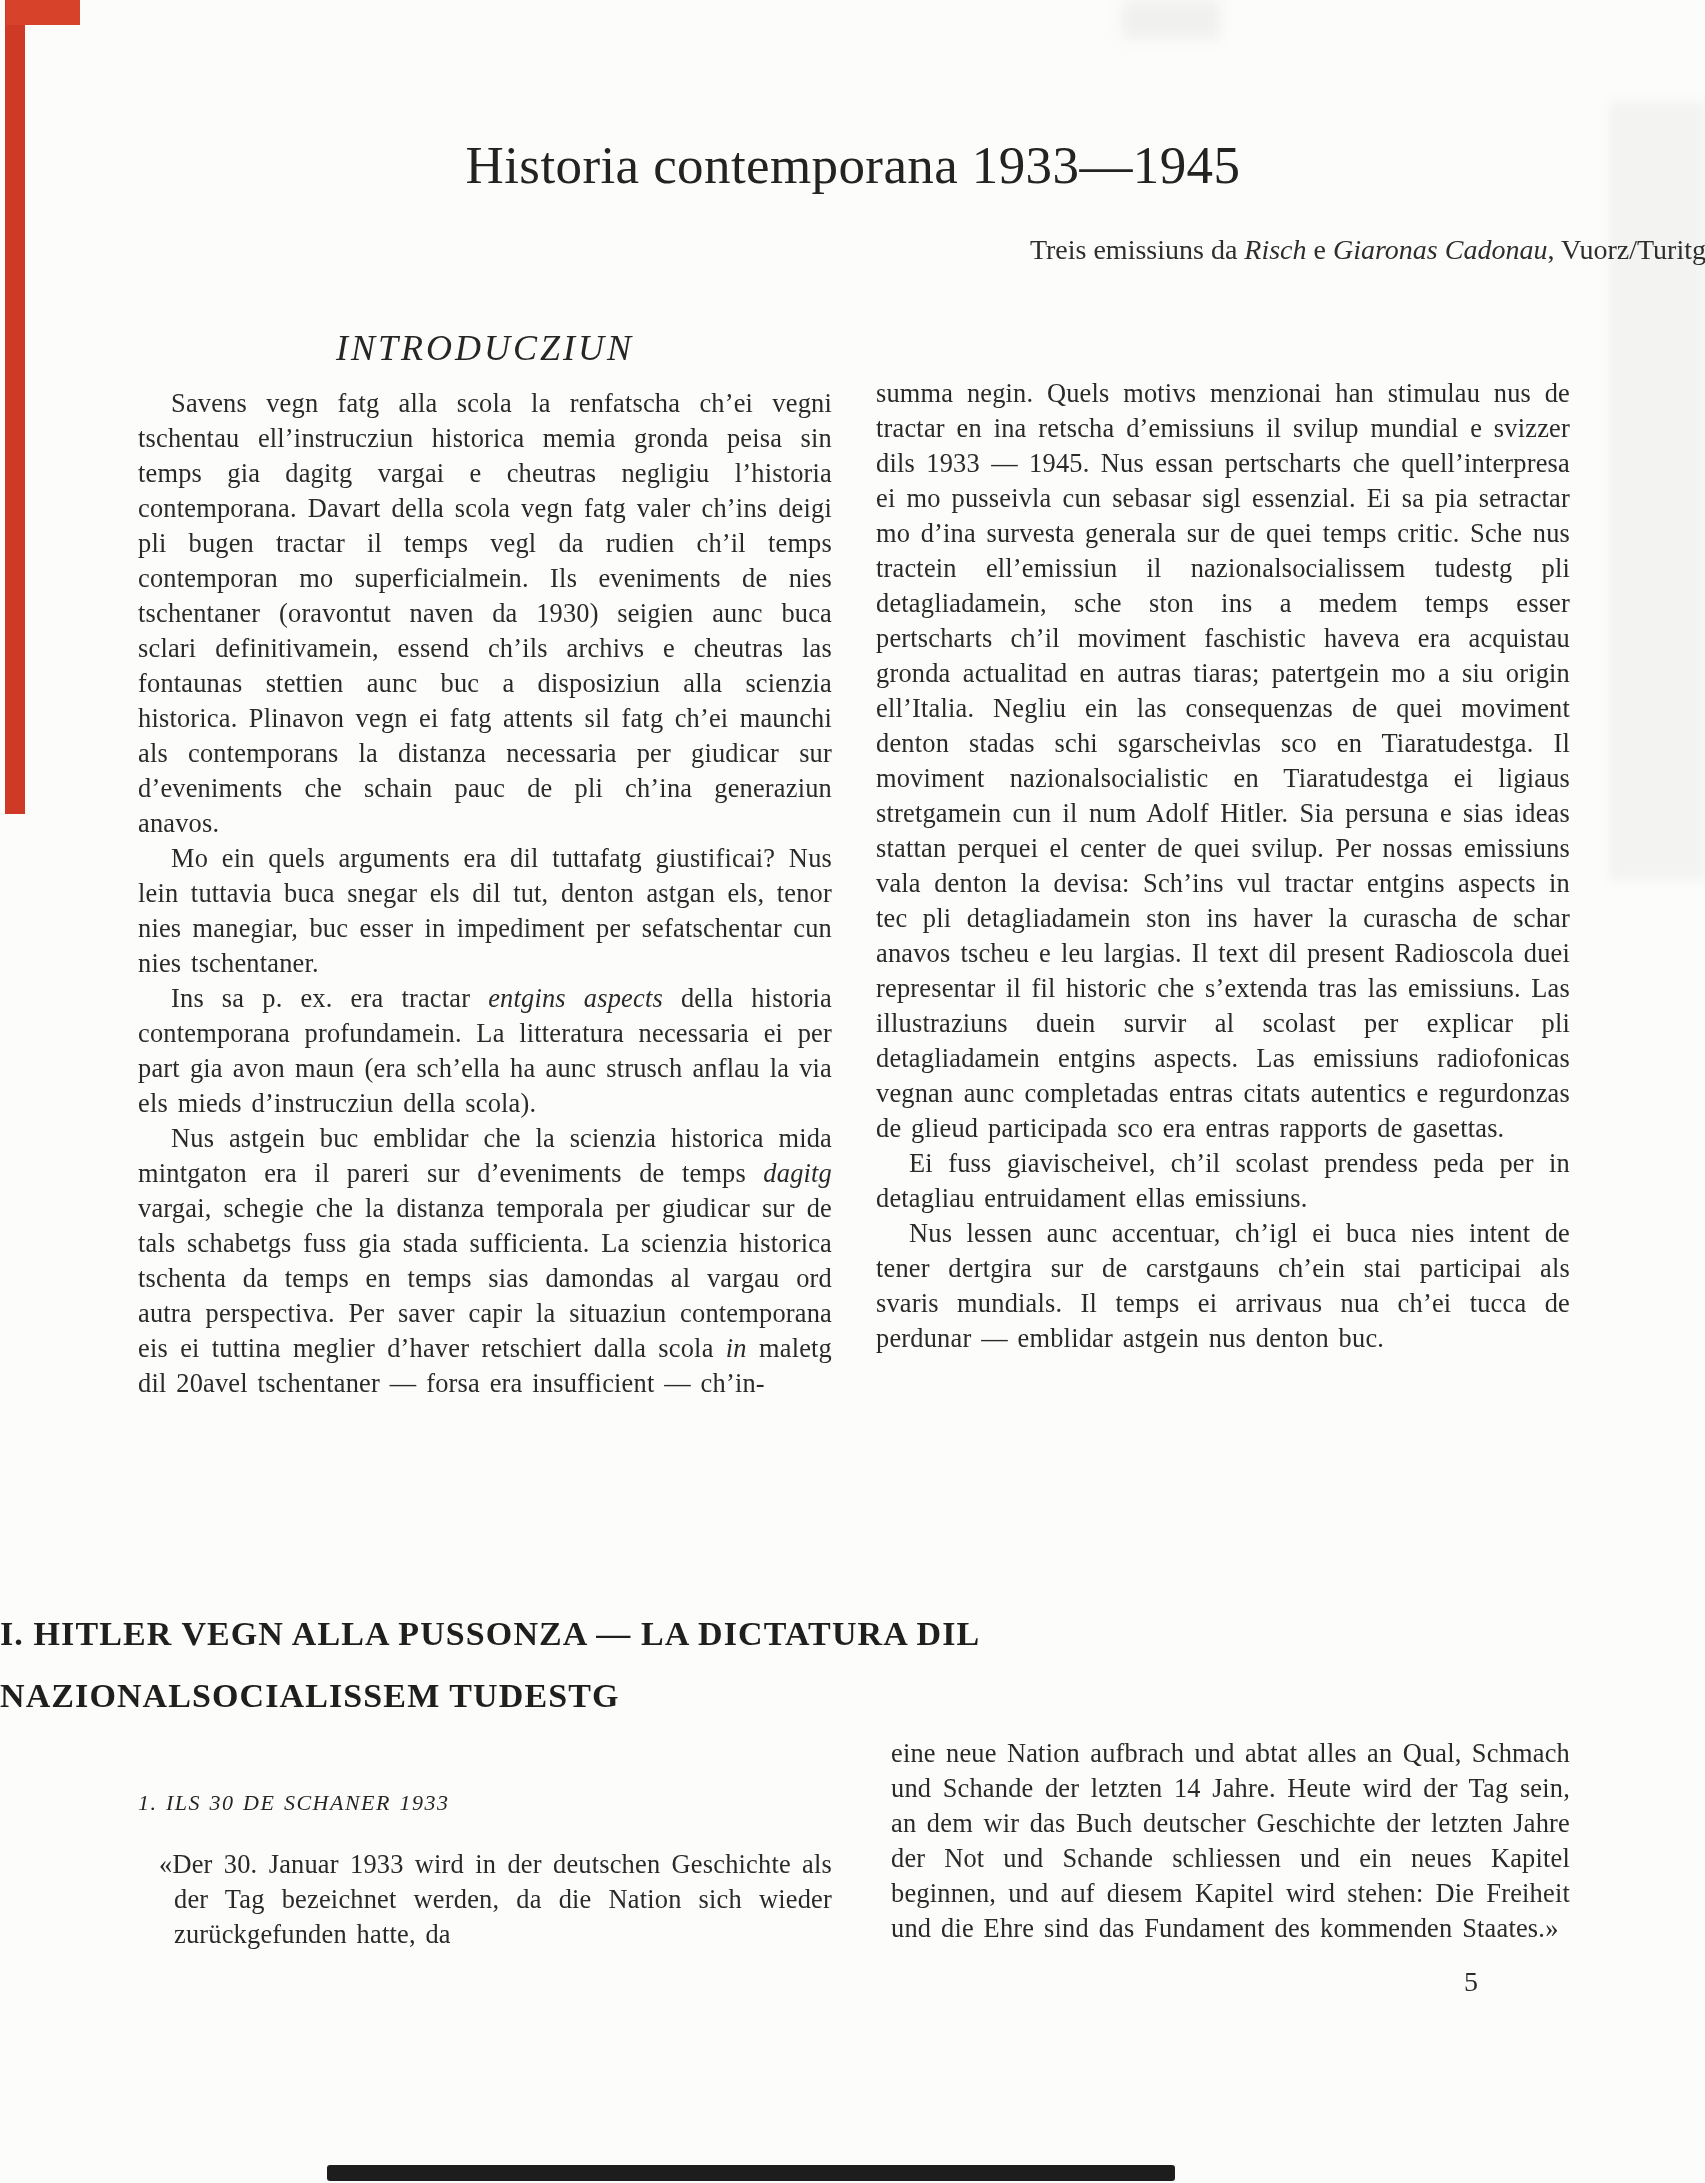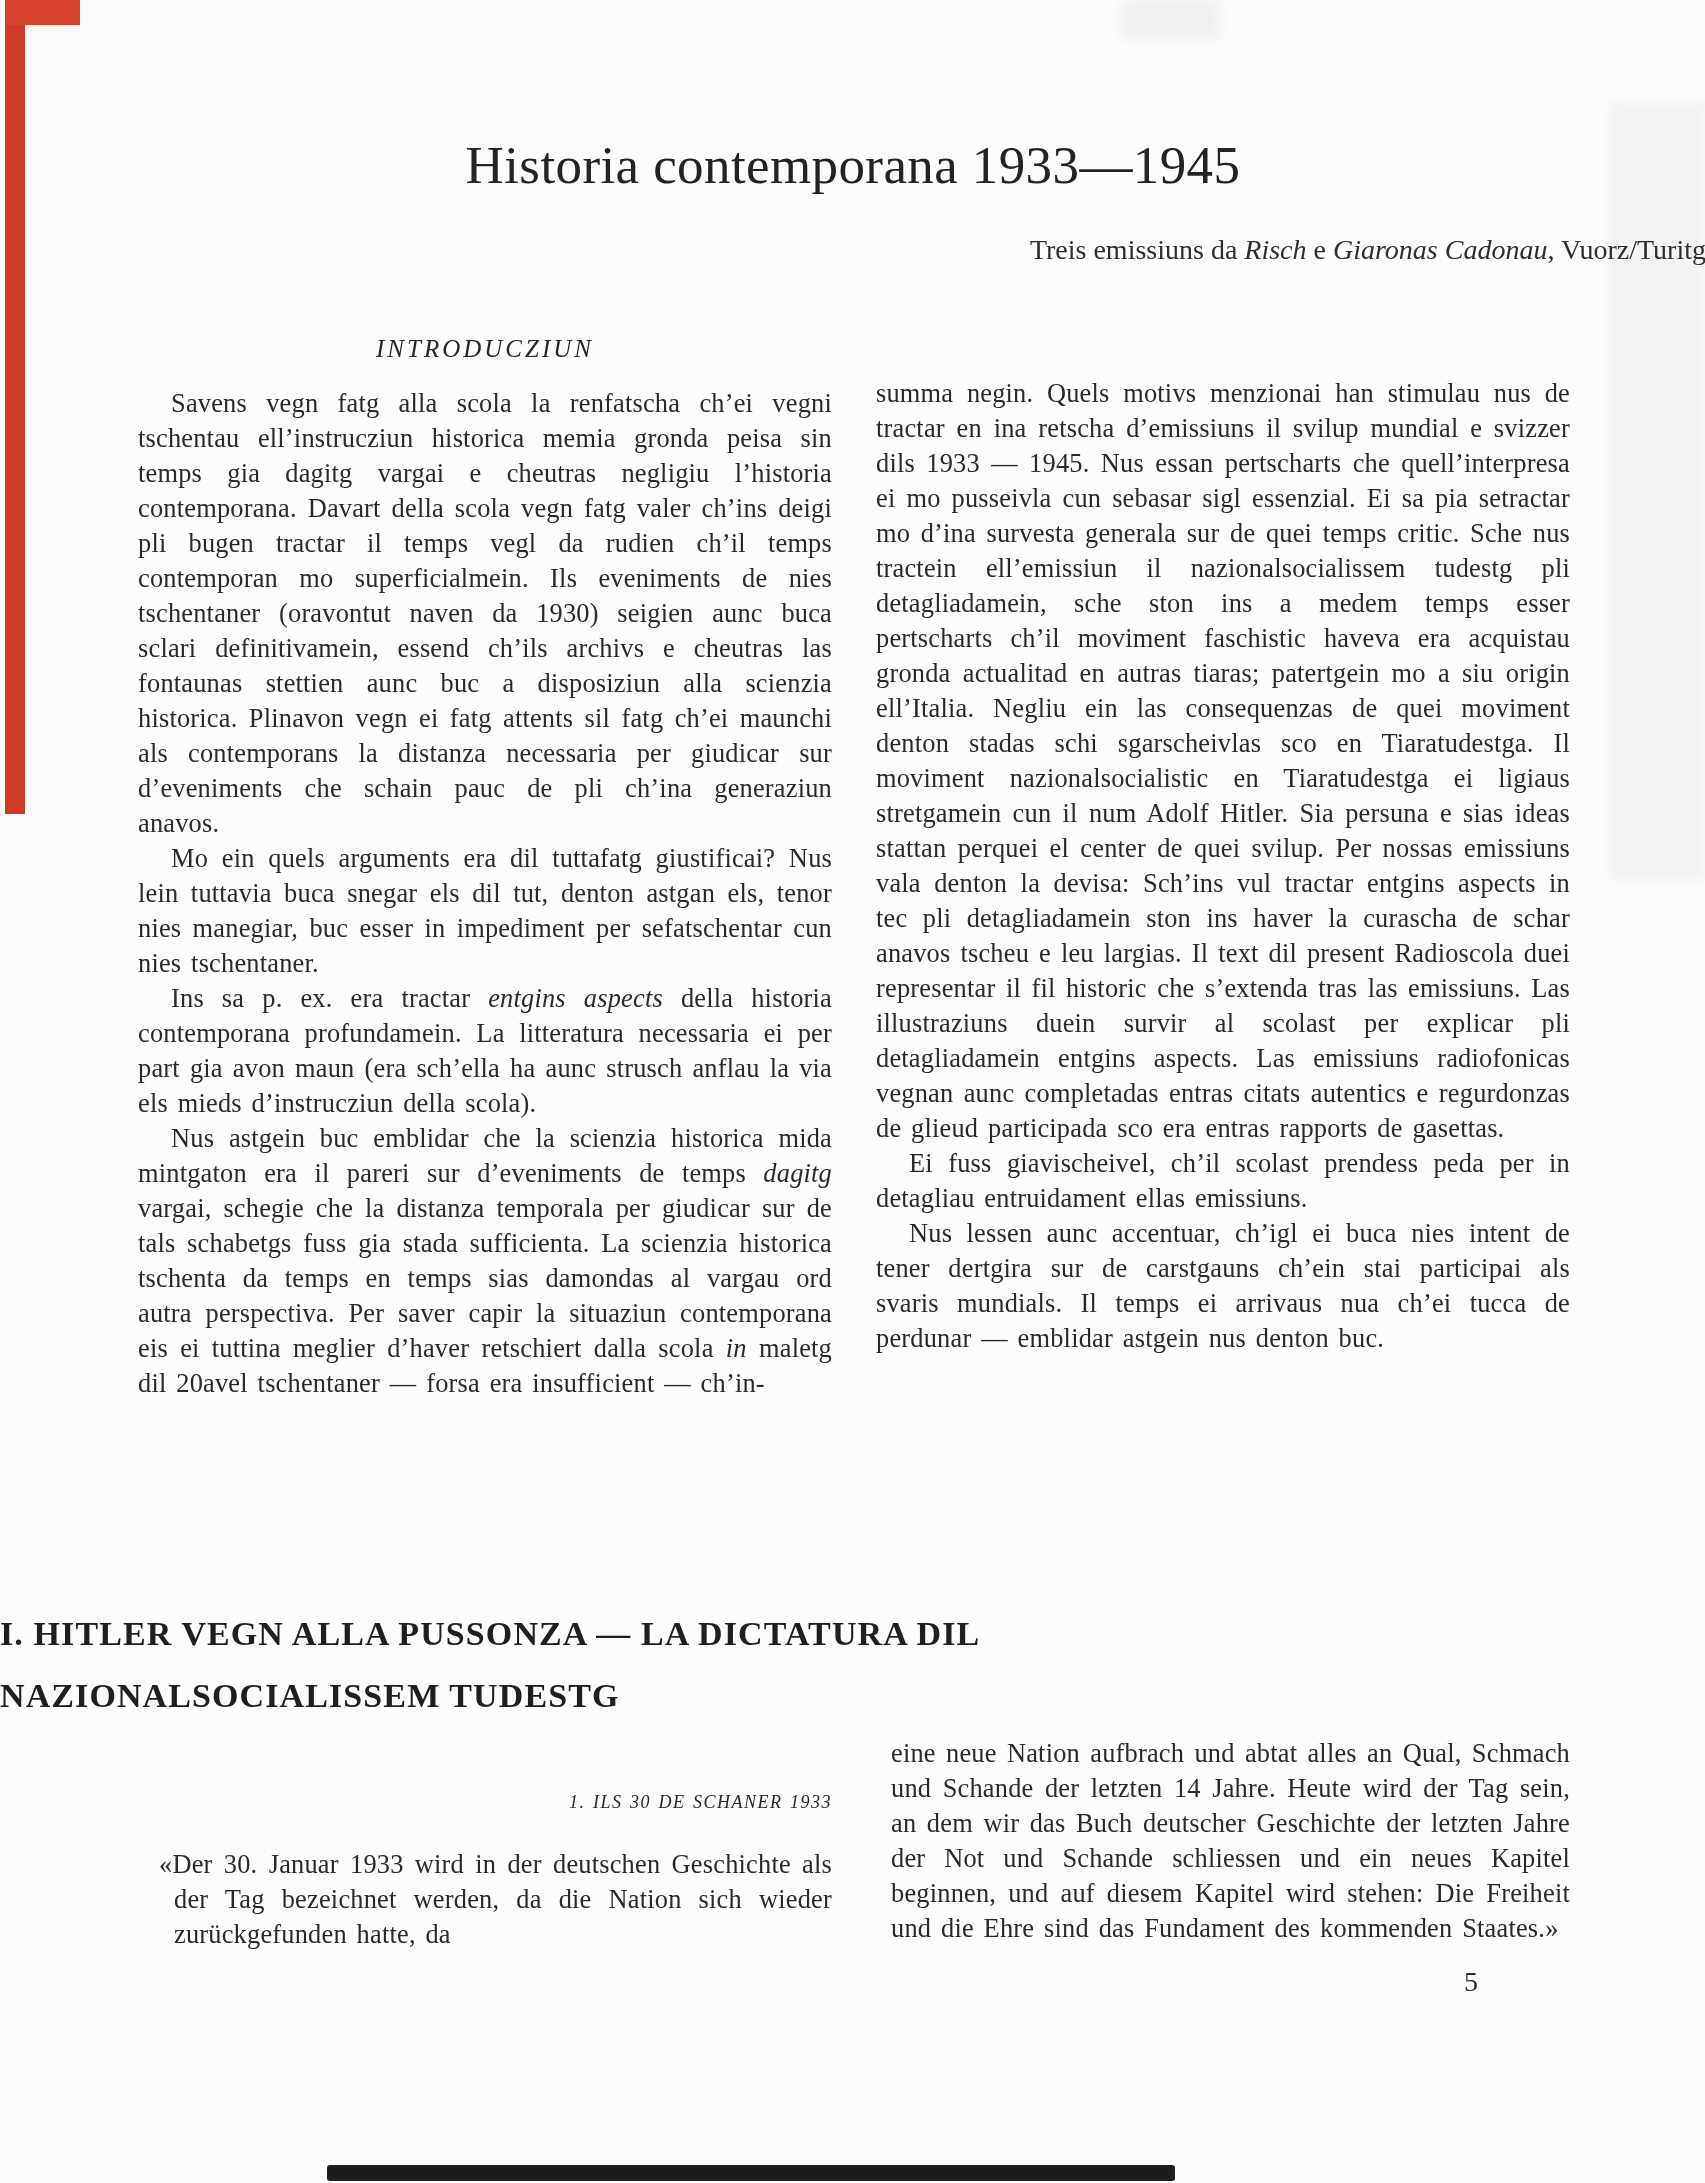--- a/index.html
+++ b/index.html
@@ -37,26 +37,26 @@
   .section-cols { top: 1728px; }
   .col {
     width: 714px; text-align: justify;
     font-size: 26.4px; line-height: 35px;
     letter-spacing: 0.2px; word-spacing: 3px;
   }
   .col-pad { padding-top: 45px; }
 
   .intro-heading {
     text-align: center; font-style: italic; font-weight: normal;
-    font-size: 25px; letter-spacing: 3px; margin: 0 0 19.6px 0;
+    font-size: 36px; letter-spacing: 3px; margin: 0 0 19.6px 0;
     color: #262626; word-spacing: 1.5px;
   }
   .sub-heading {
-    text-align: right; font-style: italic; font-weight: normal;
-    font-size: 18px; letter-spacing: 1.5px; margin: 57px 0 27px 0;
+    text-align: left; font-style: italic; font-weight: normal;
+    font-size: 22px; letter-spacing: 1.5px; margin: 57px 0 27px 0;
     color: #262626; word-spacing: 1.5px;
   }
 
   .para { margin: 0; }
   .para.indent { text-indent: 33px; }
   .para.quote { padding-left: 36px; text-indent: -15px; }
   .para.qcont { padding-left: 15px; }
 
   .section-heading {
     position: absolute; top: 1603px; left: 0; width: 100%;

